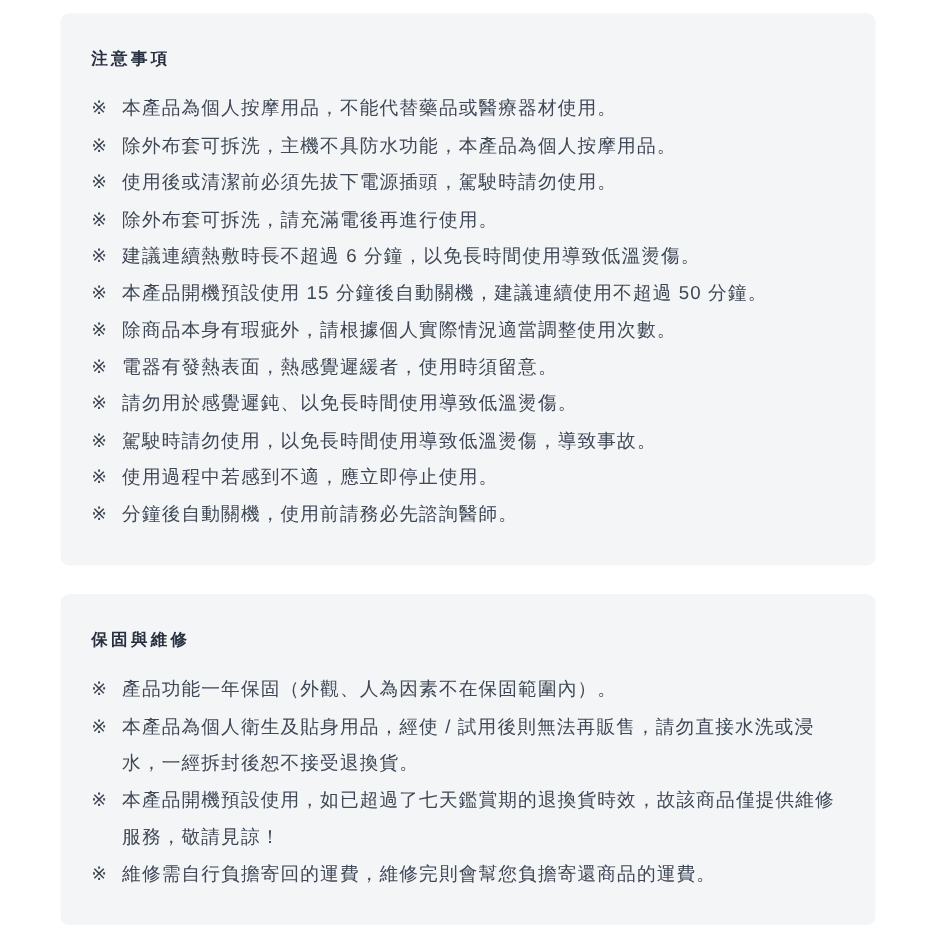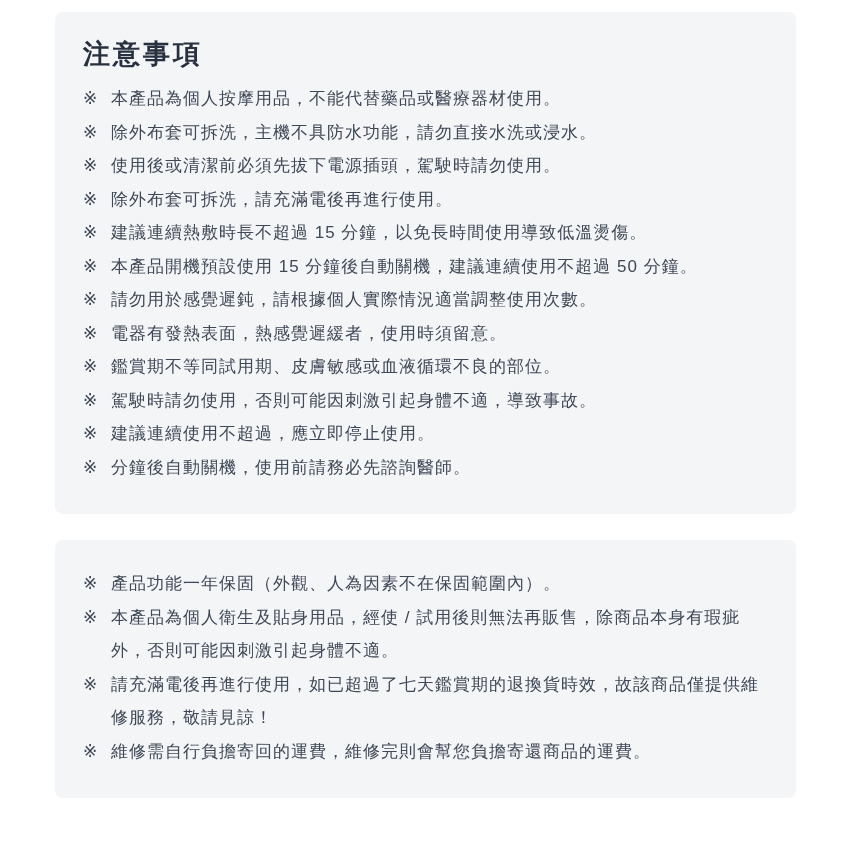--- a/index.html
+++ b/index.html
@@ -15,21 +15,21 @@
     height: 851px;
     padding: 12px 54px 0 55px;
   }
   .card {
     background: #f4f5f7;
     border-radius: 8px;
     padding: 27px 30px 30px 28px;
     margin-bottom: 26px;
   }
   .card-title {
-    font-size: 27px;
+    font-size: 15px;
     font-weight: 700;
     letter-spacing: 3px;
     color: #27303f;
     line-height: 30px;
     margin-bottom: 13px;
   }
   .item {
     display: flex;
     align-items: flex-start;
     font-size: 17px;
@@ -52,77 +52,78 @@
 
   <section class="card">
     <h2 class="card-title">注意事項</h2>
 
     <div class="item">
       <span class="marker">※</span>
       <span class="item-text">本產品為個人按摩用品，不能代替藥品或醫療器材使用。</span>
     </div>
     <div class="item">
       <span class="marker">※</span>
-      <span class="item-text">除外布套可拆洗，主機不具防水功能，請勿直接水洗或浸水。</span>
+      <span class="item-text">除外布套可拆洗，主機不具防水功能，本產品為個人按摩用品。</span>
     </div>
     <div class="item">
       <span class="marker">※</span>
       <span class="item-text">使用後或清潔前必須先拔下電源插頭，駕駛時請勿使用。</span>
     </div>
     <div class="item">
       <span class="marker">※</span>
       <span class="item-text">除外布套可拆洗，請充滿電後再進行使用。</span>
     </div>
     <div class="item">
       <span class="marker">※</span>
-      <span class="item-text">建議連續熱敷時長不超過 15 分鐘，以免長時間使用導致低溫燙傷。</span>
+      <span class="item-text">建議連續熱敷時長不超過 6 分鐘，以免長時間使用導致低溫燙傷。</span>
     </div>
     <div class="item">
       <span class="marker">※</span>
       <span class="item-text">本產品開機預設使用 15 分鐘後自動關機，建議連續使用不超過 50 分鐘。</span>
     </div>
     <div class="item">
       <span class="marker">※</span>
-      <span class="item-text">請勿用於感覺遲鈍，請根據個人實際情況適當調整使用次數。</span>
+      <span class="item-text">除商品本身有瑕疵外，請根據個人實際情況適當調整使用次數。</span>
     </div>
     <div class="item">
       <span class="marker">※</span>
       <span class="item-text">電器有發熱表面，熱感覺遲緩者，使用時須留意。</span>
     </div>
     <div class="item">
       <span class="marker">※</span>
-      <span class="item-text">鑑賞期不等同試用期、皮膚敏感或血液循環不良的部位。</span>
+      <span class="item-text">請勿用於感覺遲鈍、以免長時間使用導致低溫燙傷。</span>
     </div>
     <div class="item">
       <span class="marker">※</span>
-      <span class="item-text">駕駛時請勿使用，否則可能因刺激引起身體不適，導致事故。</span>
+      <span class="item-text">駕駛時請勿使用，以免長時間使用導致低溫燙傷，導致事故。</span>
     </div>
     <div class="item">
       <span class="marker">※</span>
-      <span class="item-text">建議連續使用不超過，應立即停止使用。</span>
+      <span class="item-text">使用過程中若感到不適，應立即停止使用。</span>
     </div>
     <div class="item">
       <span class="marker">※</span>
       <span class="item-text">分鐘後自動關機，使用前請務必先諮詢醫師。</span>
     </div>
   </section>
 
   <section class="card">
+    <h2 class="card-title">保固與維修</h2>
 
     <div class="item">
       <span class="marker">※</span>
       <span class="item-text">產品功能一年保固（外觀、人為因素不在保固範圍內）。</span>
     </div>
     <div class="item">
       <span class="marker">※</span>
-      <span class="item-text">本產品為個人衛生及貼身用品，經使 / 試用後則無法再販售，除商品本身有瑕疵外，否則可能因刺激引起身體不適。</span>
+      <span class="item-text">本產品為個人衛生及貼身用品，經使 / 試用後則無法再販售，請勿直接水洗或浸水，一經拆封後恕不接受退換貨。</span>
     </div>
     <div class="item">
       <span class="marker">※</span>
-      <span class="item-text">請充滿電後再進行使用，如已超過了七天鑑賞期的退換貨時效，故該商品僅提供維修服務，敬請見諒！</span>
+      <span class="item-text">本產品開機預設使用，如已超過了七天鑑賞期的退換貨時效，故該商品僅提供維修服務，敬請見諒！</span>
     </div>
     <div class="item">
       <span class="marker">※</span>
       <span class="item-text">維修需自行負擔寄回的運費，維修完則會幫您負擔寄還商品的運費。</span>
     </div>
   </section>
 
 </div>
 
 </body></html>

